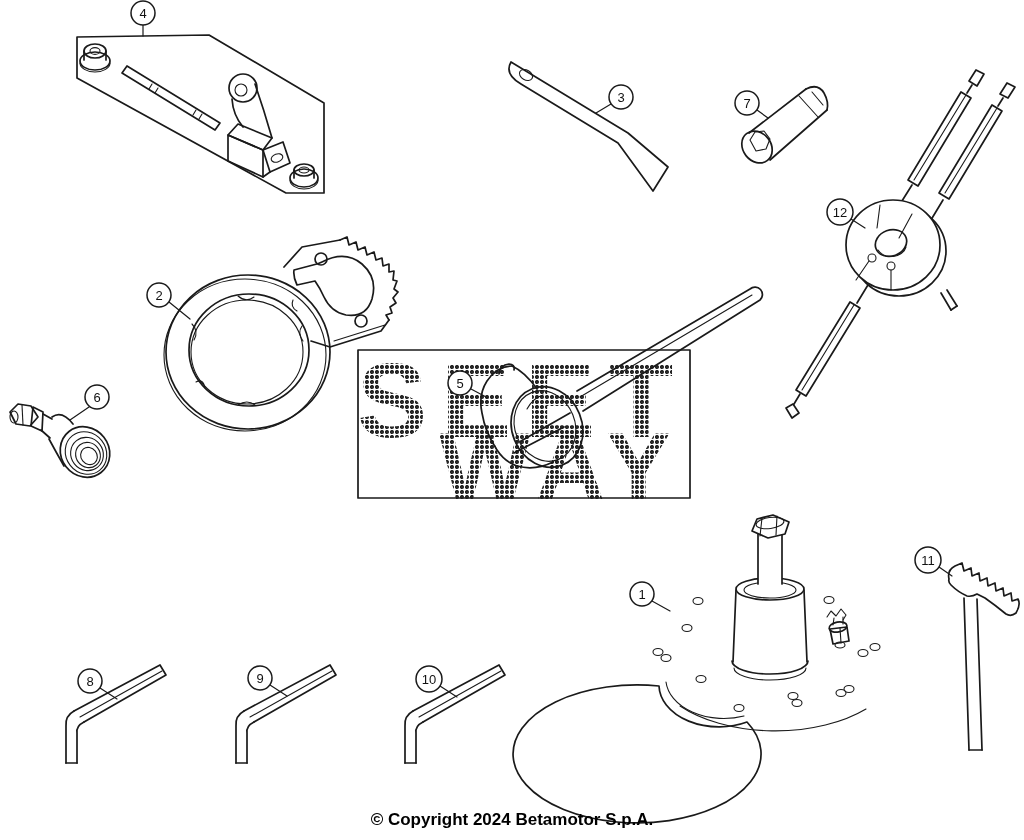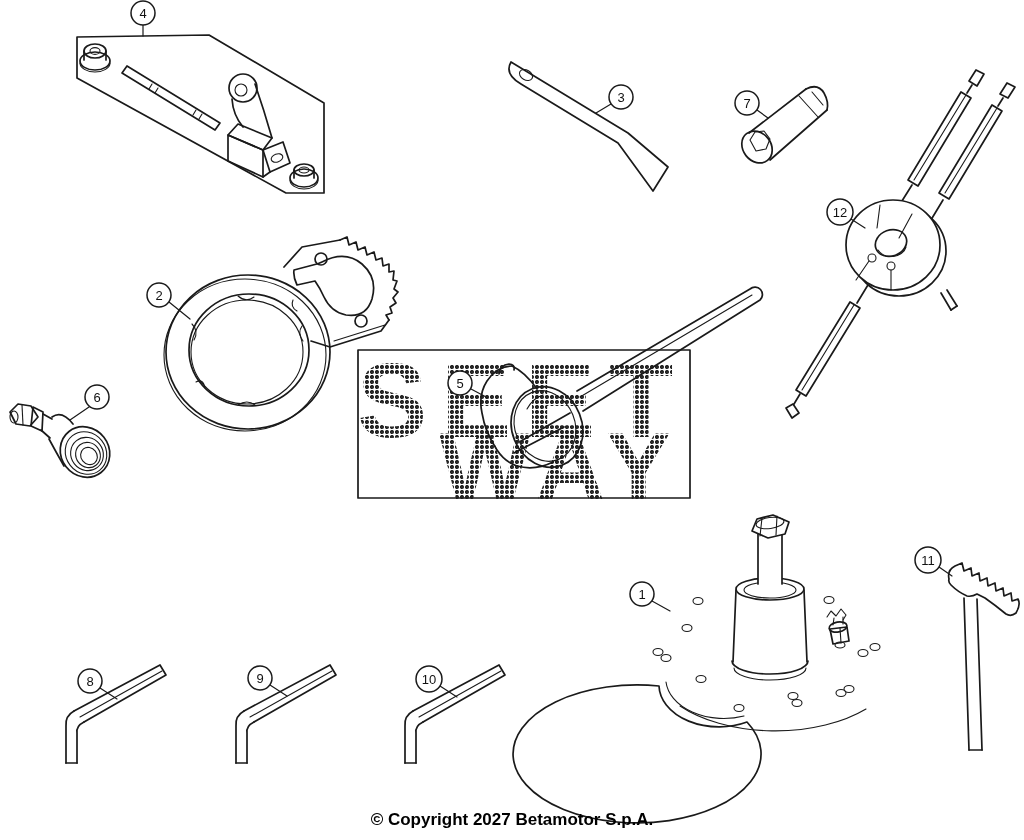--- a/index.html
+++ b/index.html
@@ -304,14 +304,14 @@
     <path d="M 84,722 Q 76,726 77,733 L 77,763"></path>
     <line x1="66" y1="763" x2="77" y2="763"></line>
   </g>
   <g class="callout">
     <line x1="440" y1="686" x2="457" y2="697"></line>
     <circle cx="429" cy="679" r="13"></circle>
     <text x="429" y="683.5">10</text>
   </g>
 </svg>
 
-  <div class="footer">© Copyright 2027 Betamotor S.p.A.</div>
+  <div class="footer">© Copyright 2024 Betamotor S.p.A.</div>
 </div>
 
 </body></html>

